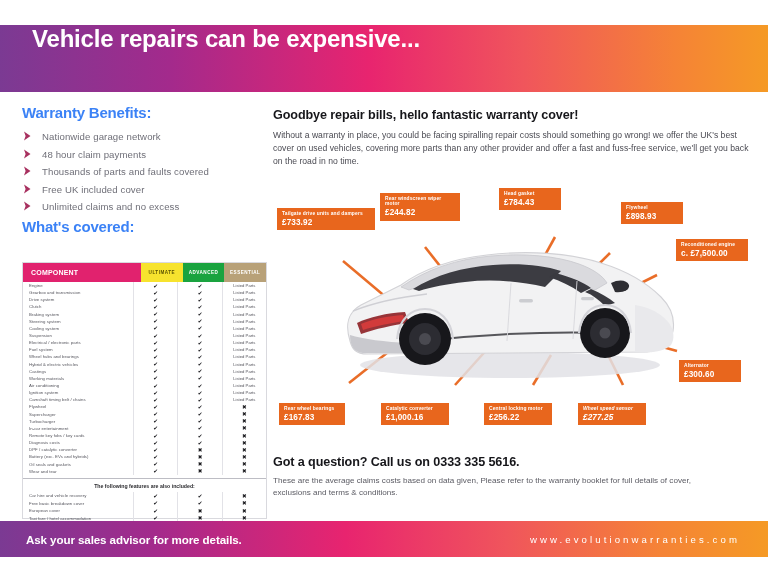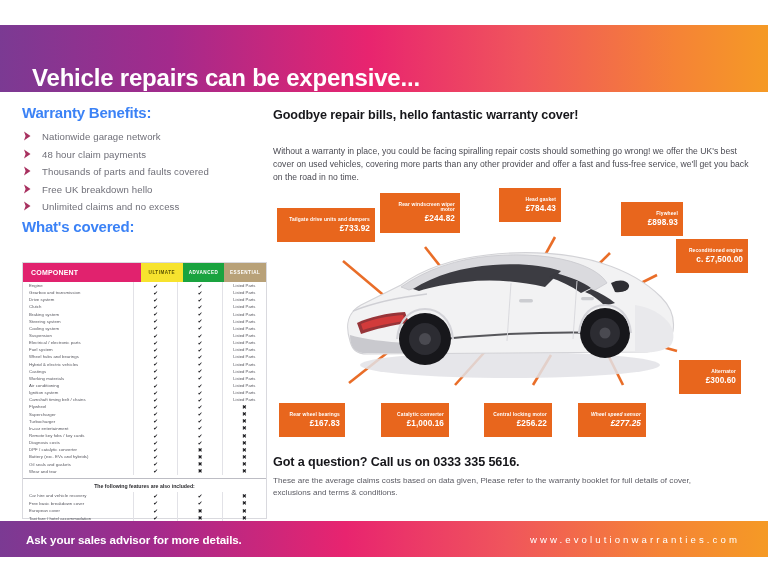--- a/index.html
+++ b/index.html
@@ -9,21 +9,21 @@
     font-family:"Liberation Sans", sans-serif;
     overflow:hidden;
     position:relative;
     color:#2b2b2f;
   }
 
   
   .header-bar{
     position:absolute;left:0;top:25px;width:768px;height:67px;
     background:linear-gradient(90deg,#7b3a93 0%,#a32a8c 22%,#e8246f 48%,#f0555c 68%,#f58336 88%,#f59a25 100%);
-    display:flex;align-items:flex-end;
+    display:flex;align-items:flex-start;
   }
   .header-title{
     color:#ffffff;font-size:24px;font-weight:bold;letter-spacing:-0.2px;
     margin-left:32px;
   }
 
   
   .left-col{position:absolute;left:22px;top:104px;width:248px;}
   .sec-title{font-size:15px;font-weight:bold;color:#3b82f6;margin:0 0 9px 0;letter-spacing:-0.2px;}
   .benefit-list{list-style:none;margin:0;padding:0;}
@@ -49,30 +49,30 @@
   .c-mark{flex:1;display:flex;align-items:center;justify-content:center;font-size:5.6px;color:#16161a;
      border-left:1px solid #e2e2e7;height:100%;box-sizing:border-box;}
   .c-mark.txt{font-size:4.2px;color:#55555d;}
   .sub-head{font-size:5.2px;font-weight:bold;color:#2b2b2f;text-align:center;
      padding:4px 0 3px 0;border-top:1px solid #bdbdc4;margin-top:3px;}
   .tail{height:26px;}
   .tail .crow{height:7.6px;}
 
   
   .right-col{position:absolute;left:273px;top:108px;width:478px;}
-  .r-title{font-size:12.6px;font-weight:bold;color:#16161a;margin:0 0 23px 0;letter-spacing:-0.1px;}
+  .r-title{font-size:12.6px;font-weight:bold;color:#16161a;margin:0 0 7px 0;letter-spacing:-0.1px;}
   .r-para{font-size:8.6px;line-height:13.2px;color:#4a4a52;margin:0;letter-spacing:0.02px;}
 
   
   .car-stage{position:absolute;left:273px;top:185px;width:495px;height:265px;}
   .car-svg{position:absolute;left:32px;top:28px;width:400px;height:195px;}
 
   
-  .callout{position:absolute;background:#e8661d;color:#ffffff;text-align:right;
-     padding:9px 5px;box-sizing:border-box;line-height:1.12;}
+  .callout{position:absolute;background:#e8661d;color:#ffffff;text-align:left;
+     padding:3px 5px;box-sizing:border-box;line-height:1.12;}
   .co-name{font-size:4.9px;font-weight:bold;letter-spacing:0.15px;display:block;}
   .co-price{font-size:8.2px;font-weight:bold;letter-spacing:0.1px;display:block;margin-top:1.5px;}
 
   
   .cta{position:absolute;left:273px;top:455px;width:430px;}
   .cta-title{font-size:12.6px;font-weight:bold;color:#16161a;margin:0 0 6px 0;letter-spacing:-0.1px;}
   .cta-para{font-size:8.1px;line-height:12.2px;color:#5b5b63;margin:0;}
 
   
   .footer-bar{
@@ -108,21 +108,21 @@
       <li class="benefit-item">
         <svg class="chev" viewBox="0 0 12 12">
           <path d="M2 1.5 L8.5 6 L2 10.5 L3.6 6 Z" fill="#a8305f"></path>
         </svg>
         <span class="benefit-text">Thousands of parts and faults covered</span>
       </li>
       <li class="benefit-item">
         <svg class="chev" viewBox="0 0 12 12">
           <path d="M2 1.5 L8.5 6 L2 10.5 L3.6 6 Z" fill="#a8305f"></path>
         </svg>
-        <span class="benefit-text">Free UK breakdown hello</span>
+        <span class="benefit-text">Free UK included cover</span>
       </li>
       <li class="benefit-item">
         <svg class="chev" viewBox="0 0 12 12">
           <path d="M2 1.5 L8.5 6 L2 10.5 L3.6 6 Z" fill="#a8305f"></path>
         </svg>
         <span class="benefit-text">Unlimited claims and no excess</span>
       </li>
     </ul>
   <h2 class="sec-title covered-title">What's covered:</h2>
 </div>

